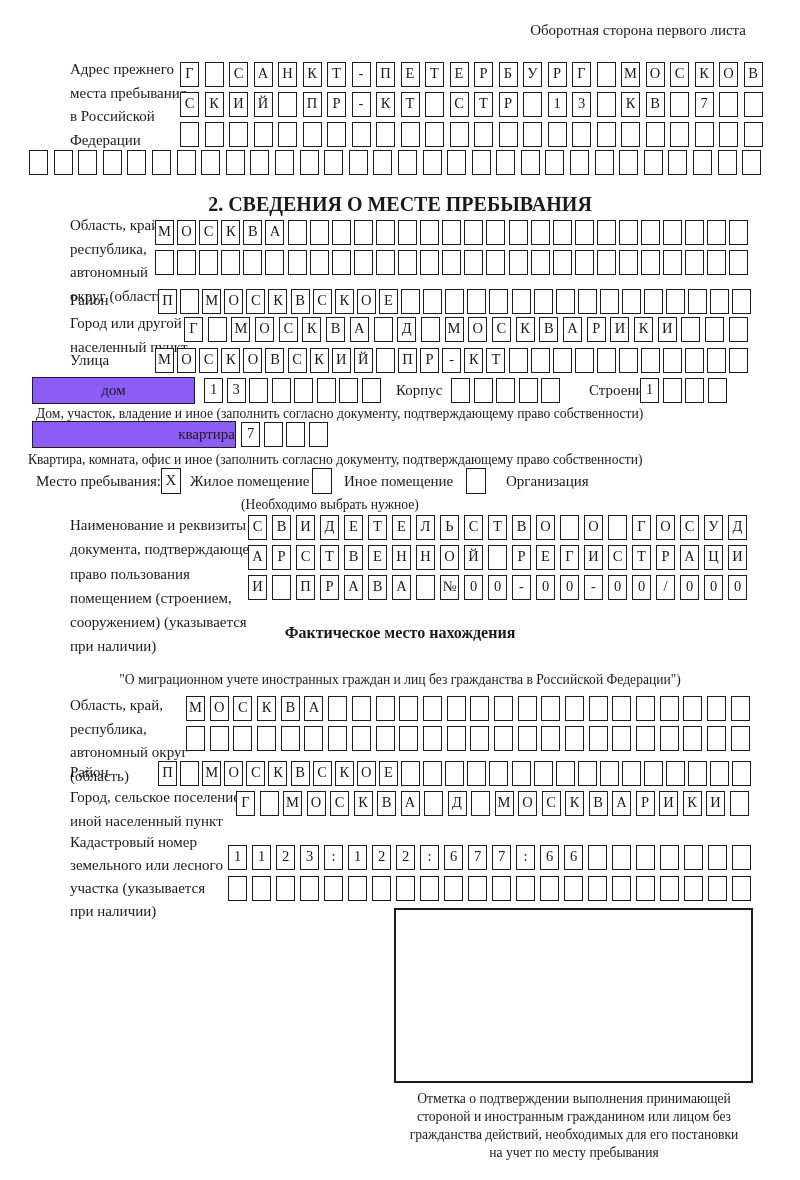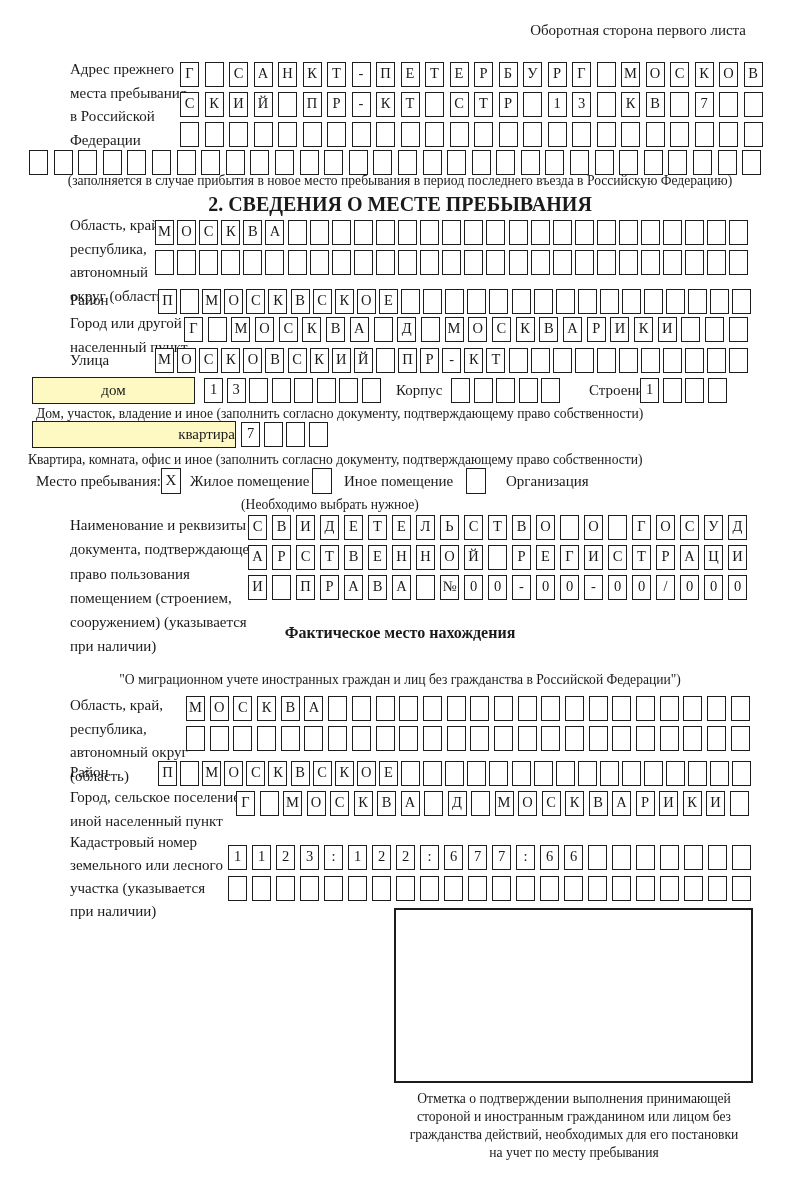--- a/index.html
+++ b/index.html
@@ -10,21 +10,21 @@
   .lbl span{display:block;}
   .inline-lbl{position:absolute;font-size:15px;}
   .note{position:absolute;font-size:13.6px;}
   .center{text-align:center;}
   .title{position:absolute;font-weight:bold;font-size:20px;width:800px;text-align:center;}
   .subtitle{position:absolute;font-weight:bold;font-size:16px;width:800px;text-align:center;}
   .cells{position:absolute;display:flex;gap:var(--g,3.1px);}
   .cell{flex:none;width:19px;height:25px;box-sizing:border-box;border:1.9px solid #1d1d1d;
         font-size:14.5px;line-height:21px;text-align:center;background:#fff;}
   .wbox{position:absolute;box-sizing:border-box;border:1.9px solid #1d1d1d;
-        font-size:15px;text-align:center;background:#fef9c3;}
+        font-size:15px;text-align:center;background:#8b5cf6;}
   .chk{position:absolute;width:20px;height:26px;box-sizing:border-box;border:1.9px solid #1d1d1d;
        font-size:15px;line-height:22px;text-align:center;}
   .stamp{position:absolute;box-sizing:border-box;border:2px solid #1d1d1d;background:#fff;}
   .caption{position:absolute;font-size:13.6px;line-height:18px;text-align:center;}
 </style>
 </head>
 <body>
 
 <div id="page">
 
@@ -139,21 +139,20 @@
       <span class="cell"></span>
       <span class="cell"></span>
       <span class="cell"></span>
       <span class="cell"></span>
       <span class="cell"></span>
       <span class="cell"></span>
       <span class="cell"></span>
       <span class="cell"></span>
       <span class="cell"></span>
     </div>
-  <div class="note center" style="left:0;top:173px;width:800px;">(заполняется в случае прибытия в новое место пребывания в период последнего въезда в Российскую Федерацию)</div>
 
   <div class="title" style="top:193px;">2. СВЕДЕНИЯ О МЕСТЕ ПРЕБЫВАНИЯ</div>
 
   <div class="lbl" style="left:70px;top:214px;">
     <span>Область, край,</span>
     <span>республика,</span>
     <span>автономный</span>
     <span>округ (область)</span>
   </div>
   <div class="cells" style="left:155px;top:220px;">

